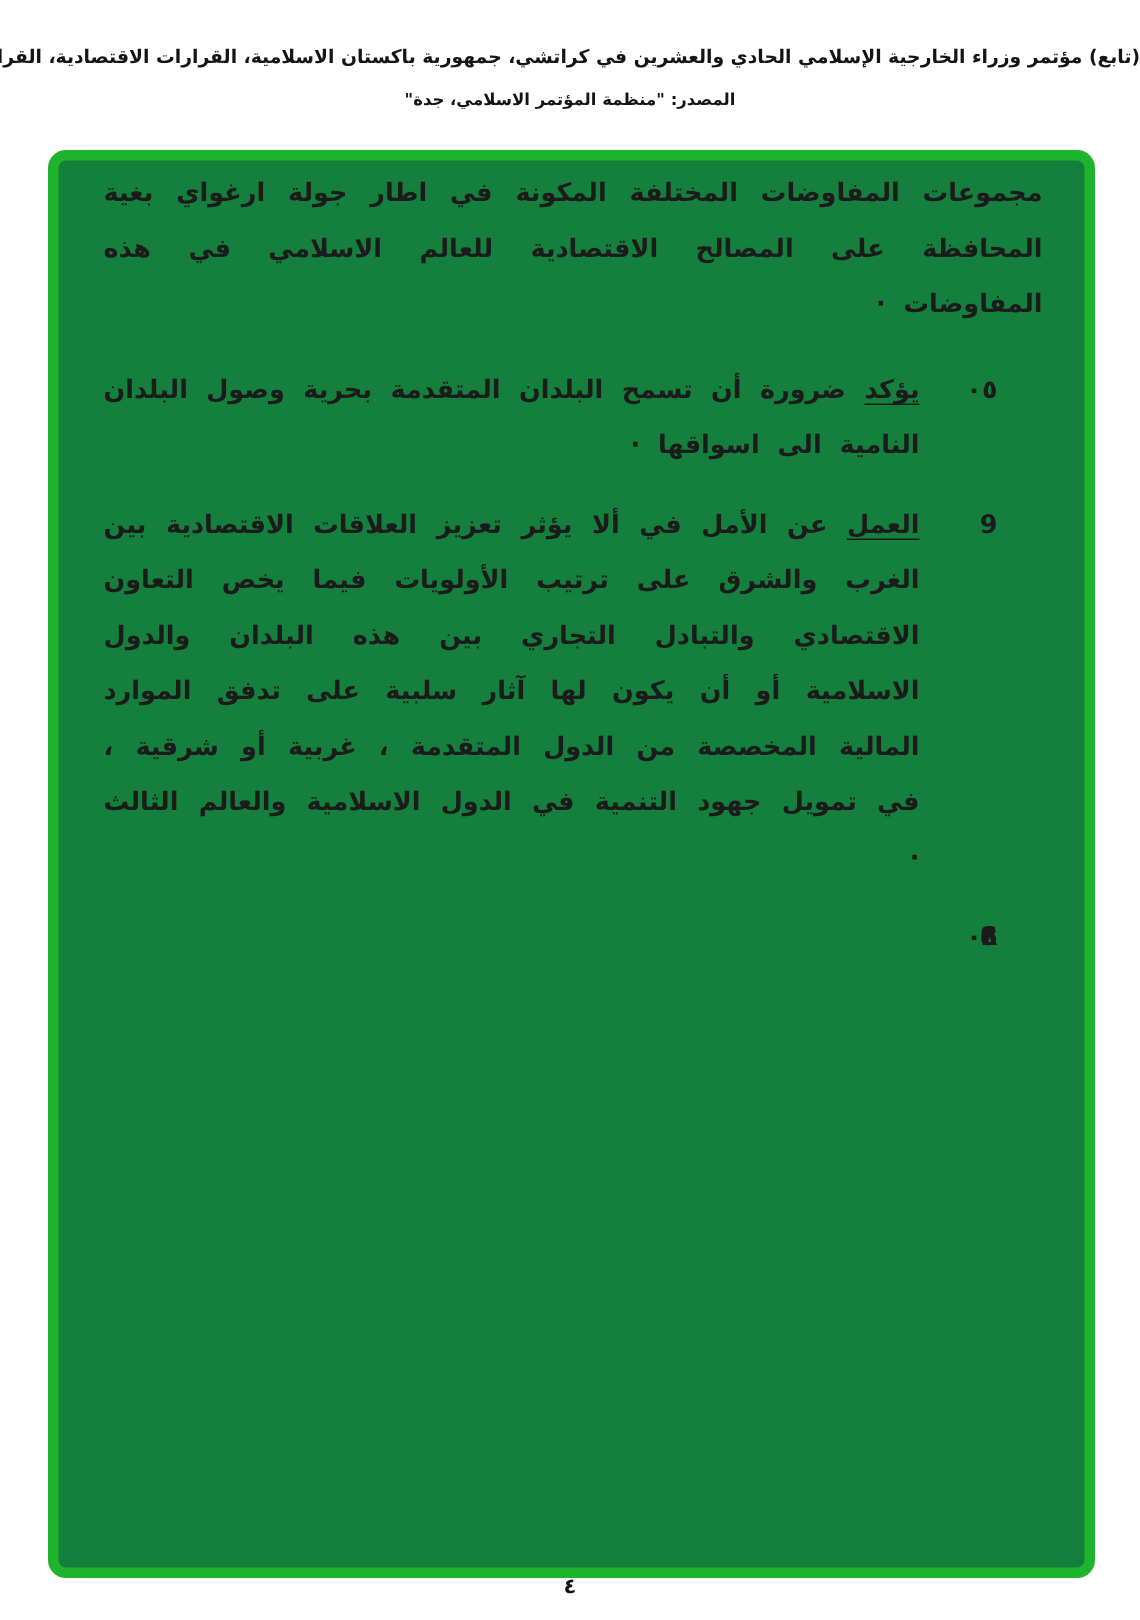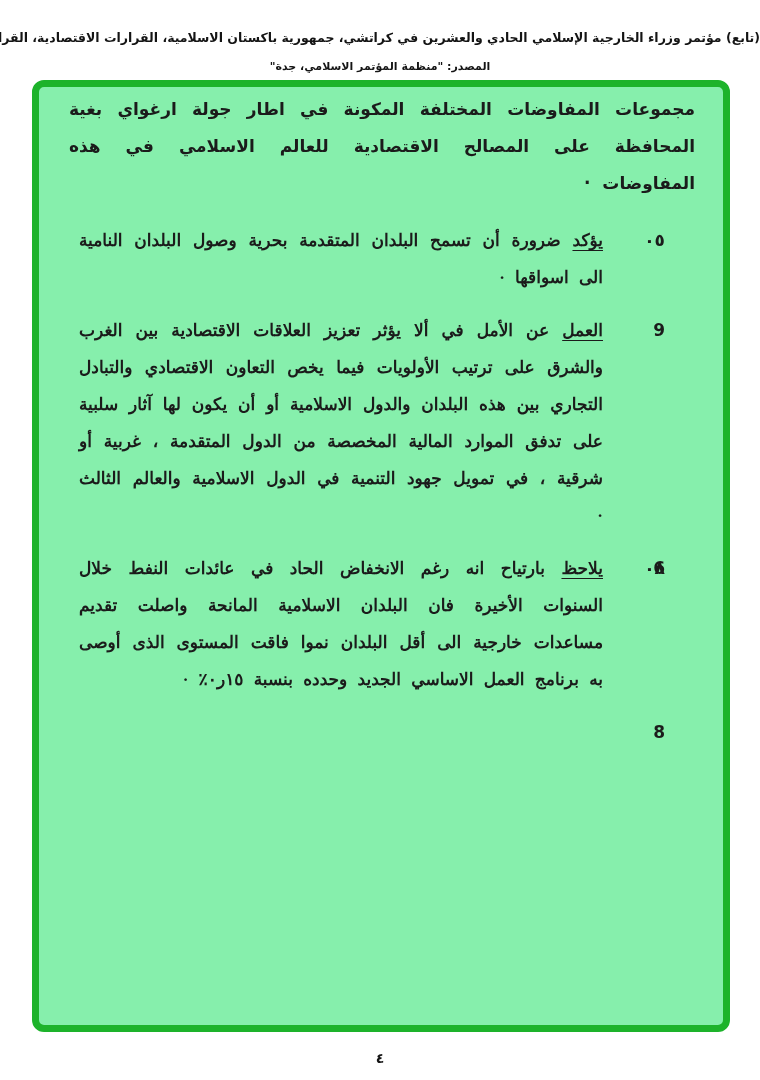--- a/index.html
+++ b/index.html
@@ -21,25 +21,25 @@
   }
   .hdr2{
     position:absolute;top:60px;left:0;right:0;
     text-align:center;
     direction:rtl;
     font-size:11px;font-weight:700;
     color:#141414;
   }
   .greenbox{
     position:absolute;
-    left:32px;top:80px;
+    left:32px;top:100px;
     width:684px;height:938px;
     border:7px solid #1db32b;
     border-radius:12px;
-    background:#86efac;
+    background:#15803d;
     box-sizing:content-box;
   }
   .content{
     position:absolute;
     top:0;left:0;right:0;bottom:0;
     padding:4px 28px 0 30px;
     direction:rtl;
     font-size:17px;
     font-weight:700;
     line-height:37px;
@@ -56,22 +56,21 @@
     padding-right:82px;
     margin-bottom:16px;
   }
   .item .num{
     position:absolute;
     right:30px;
     top:0;
     word-spacing:0;
   }
   .item .itext{
-    margin:10px;
-    font-family:Liberation Serif, serif;
+    margin:0;
   }
   .lead{
     text-decoration:underline;
     text-underline-offset:4px;
   }
   .pagenum{
     position:absolute;
     top:1050px;left:0;right:0;
     text-align:center;
     font-size:14px;font-weight:700;
@@ -98,21 +97,20 @@
       <span class="num">9</span>
       <p class="itext"><span class="lead">العمل</span><span> عن الأمل في ألا يؤثر تعزيز العلاقات الاقتصادية بين الغرب والشرق على ترتيب الأولويات فيما يخص التعاون الاقتصادي والتبادل التجاري بين هذه البلدان والدول الاسلامية أو أن يكون لها آثار سلبية على تدفق الموارد المالية المخصصة من الدول المتقدمة ، غربية أو شرقية ، في تمويل جهود التنمية في الدول الاسلامية والعالم الثالث ·</span></p>
     </div>
 
     <div class="item">
       <span class="num">6</span>
     </div>
 
     <div class="item">
       <span class="num">٠٨</span>
-      <p class="itext"><span class="lead">يلاحظ</span><span> بارتياح انه رغم الانخفاض الحاد في عائدات النفط خلال السنوات الأخيرة فان البلدان الاسلامية المانحة واصلت تقديم مساعدات خارجية الى أقل البلدان نموا فاقت المستوى الذى أوصى به برنامج العمل الاساسي الجديد وحدده بنسبة ١٥ر٠٪ ·</span></p>
     </div>
 
     <div class="item">
       <span class="num">8</span>
     </div>
 
   </div>
 </div>
 
 <div class="pagenum">٤</div>

